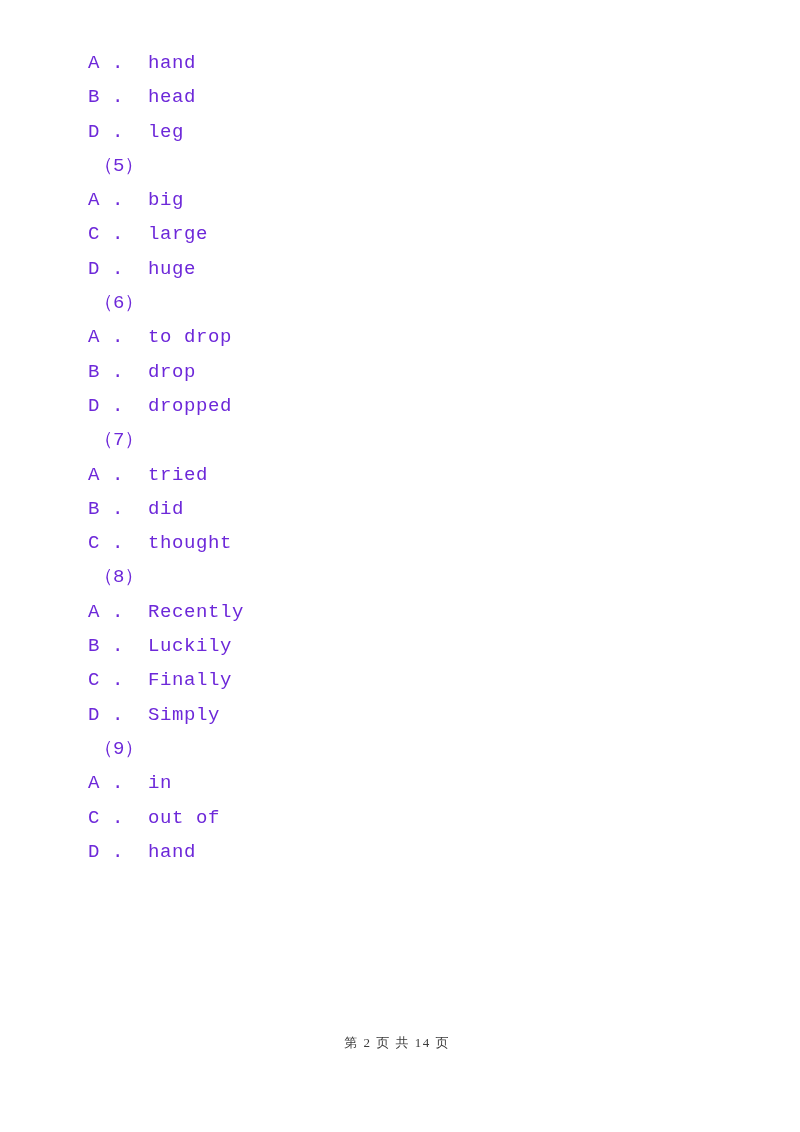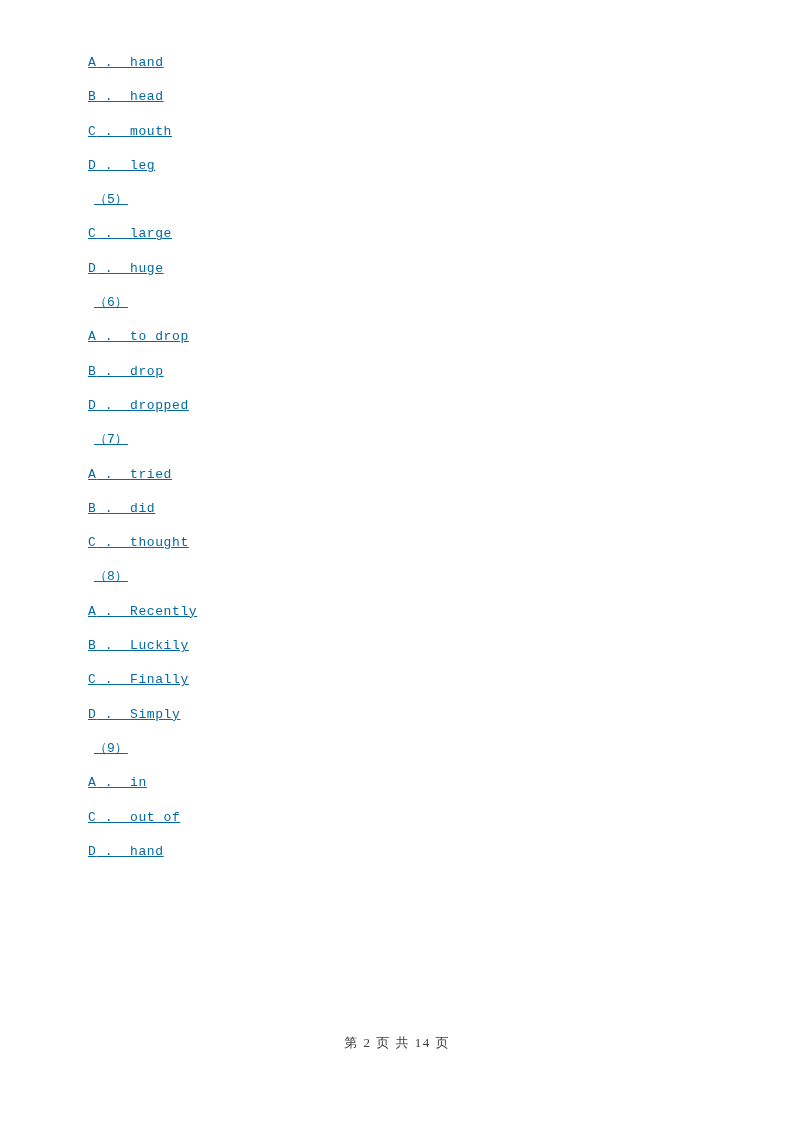--- a/index.html
+++ b/index.html
@@ -29,25 +29,24 @@
   #content {
     position: absolute;
     left: 88px;
     top: 46px;
     width: 620px;
   }
 
   .line {
     height: 34.3px;
     line-height: 34.3px;
-    font-size: 13px;
+    font-size: 19px;
     letter-spacing: 0.6px;
     white-space: pre;
-    color: #0369a1;
-    text-decoration: underline;
+    color: #6d28d9;
   }
 
   .line.option {
     padding-left: 0px;
   }
 
   .line.qnum {
     padding-left: 6px;
     letter-spacing: 0px;
   }
@@ -76,23 +75,23 @@
   }
 </style>
 </head>
 <body>
 
 <div id="page">
 
   <div id="content">
       <div class="line option"><span class="opt-letter">A</span><span class="opt-sep"> .  </span><span class="opt-text">hand</span></div>
       <div class="line option"><span class="opt-letter">B</span><span class="opt-sep"> .  </span><span class="opt-text">head</span></div>
-      <div class="line option"><span class="opt-letter">C</span><span class="opt-sep"> .  </span><span class="opt-text">mouth</span></div>
       <div class="line option"><span class="opt-letter">D</span><span class="opt-sep"> .  </span><span class="opt-text">leg</span></div>
       <div class="line qnum">（5）</div>
+      <div class="line option"><span class="opt-letter">A</span><span class="opt-sep"> .  </span><span class="opt-text">big</span></div>
       <div class="line option"><span class="opt-letter">C</span><span class="opt-sep"> .  </span><span class="opt-text">large</span></div>
       <div class="line option"><span class="opt-letter">D</span><span class="opt-sep"> .  </span><span class="opt-text">huge</span></div>
       <div class="line qnum">（6）</div>
       <div class="line option"><span class="opt-letter">A</span><span class="opt-sep"> .  </span><span class="opt-text">to drop</span></div>
       <div class="line option"><span class="opt-letter">B</span><span class="opt-sep"> .  </span><span class="opt-text">drop</span></div>
       <div class="line option"><span class="opt-letter">D</span><span class="opt-sep"> .  </span><span class="opt-text">dropped</span></div>
       <div class="line qnum">（7）</div>
       <div class="line option"><span class="opt-letter">A</span><span class="opt-sep"> .  </span><span class="opt-text">tried</span></div>
       <div class="line option"><span class="opt-letter">B</span><span class="opt-sep"> .  </span><span class="opt-text">did</span></div>
       <div class="line option"><span class="opt-letter">C</span><span class="opt-sep"> .  </span><span class="opt-text">thought</span></div>

